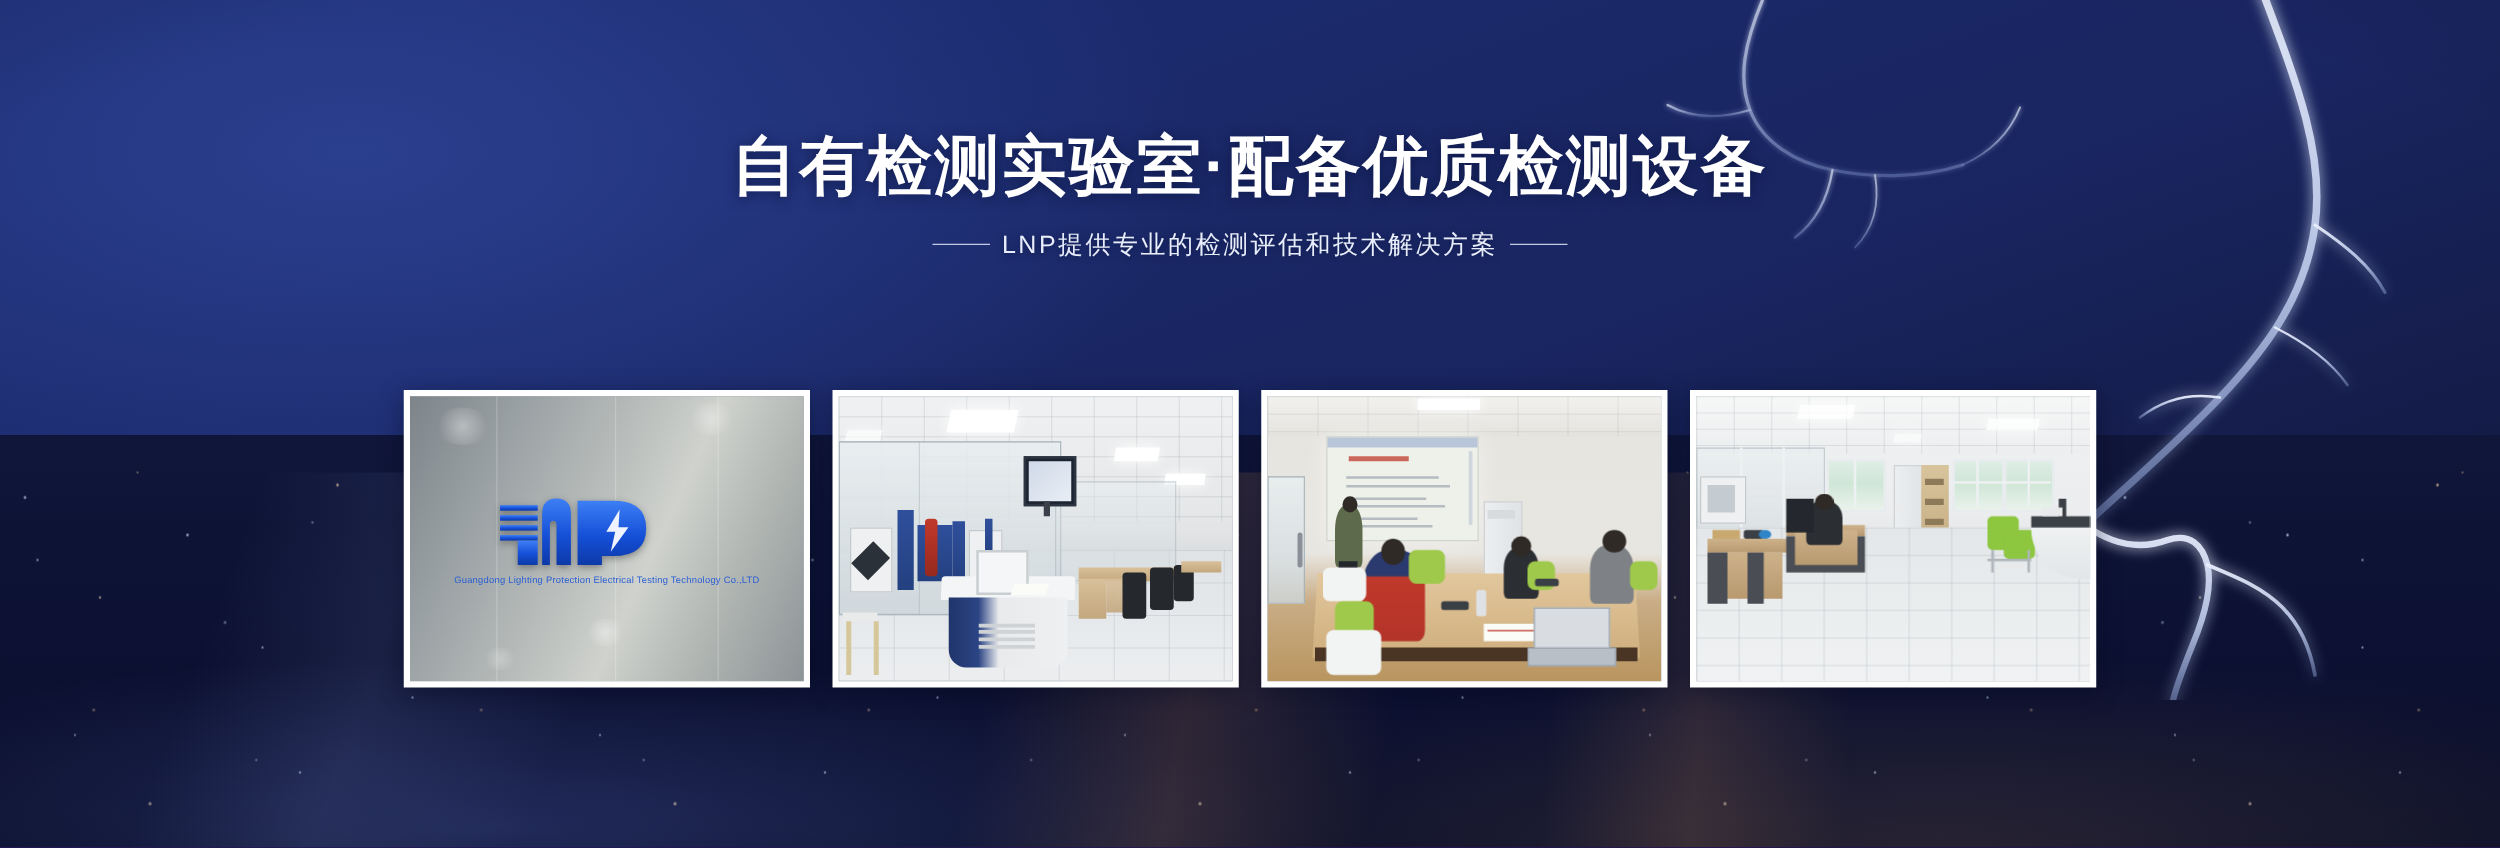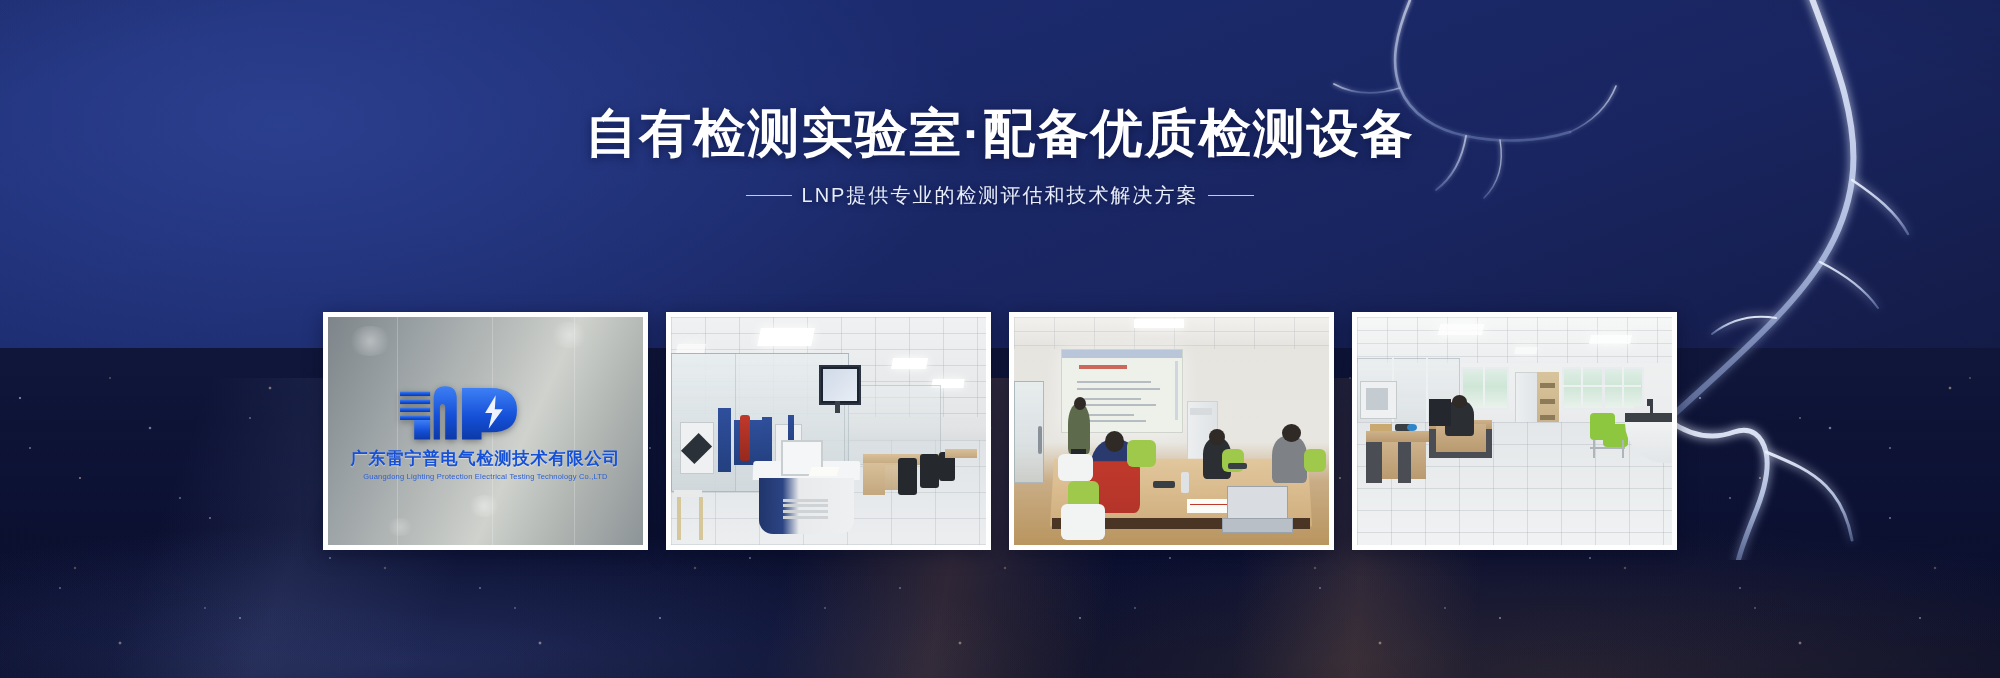--- a/index.html
+++ b/index.html
@@ -316,21 +316,20 @@
               <rect x="4" y="39" width="34" height="5" fill="url(#lnpg)"></rect>
               <rect x="20" y="44" width="18" height="22" fill="url(#lnpg)"></rect>
 
               <path d="M42 66 V20 q0-14 13-14 t13 14 V66 h-13 V30 q0-4-3-4 t-3 4 V66 Z" fill="url(#lnpg)"></path>
 
               <path d="M74 66 V8 h32 q30 0 30 25 t-30 25 h-10 V66 Z" fill="url(#lnpg)"></path>
 
               <path d="M112 16 L100 36 h8 L104 54 L120 32 h-9 Z" fill="#eef3ff"></path>
             </svg>
           </div>
-          <div class="logo-cn">广东雷宁普电气检测技术有限公司</div>
           <div class="logo-en">Guangdong Lighting Protection Electrical Testing Technology Co.,LTD</div>
         </div>
       </div>
     </div>
 
     <div class="photo">
       <div class="photo-inner">
         <div class="lab-bg"></div>
         <div class="lab-ceiling"></div>
         <div class="tilegrid" style="left:0;top:0;width:100%;height:44%;background-size:34px 16px;opacity:.55;"></div>

